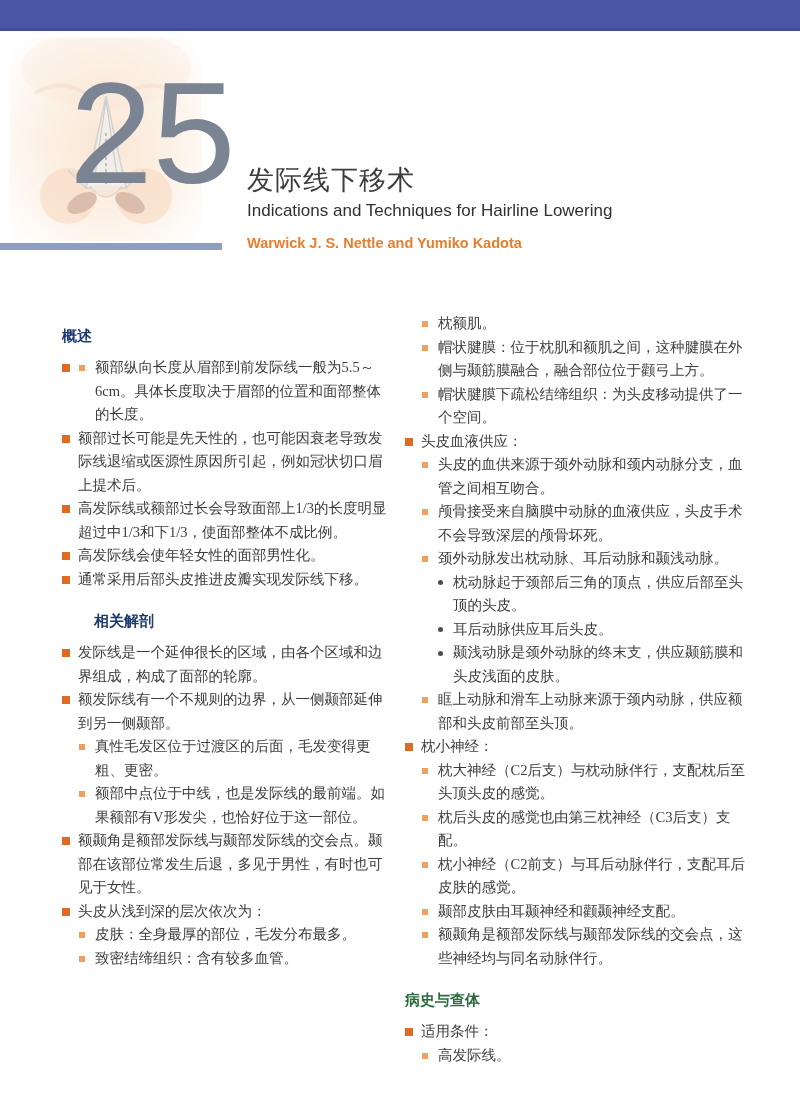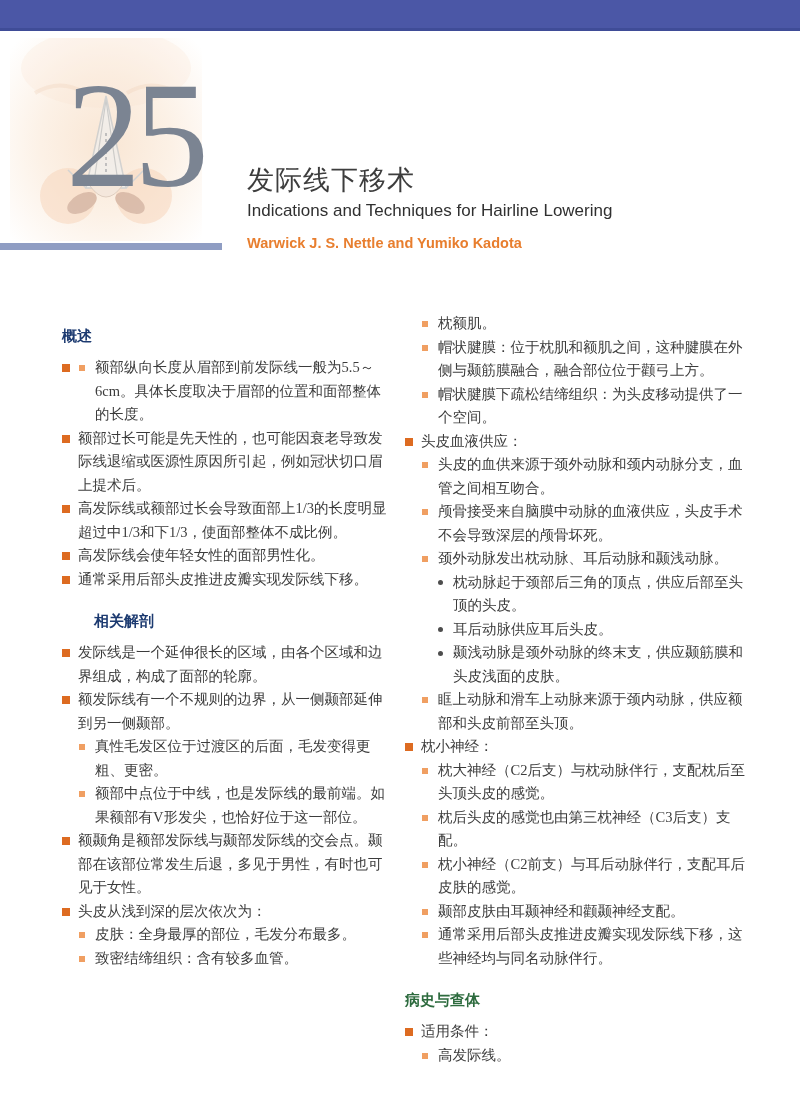--- a/index.html
+++ b/index.html
@@ -16,22 +16,22 @@
     position: absolute; left: 0; top: 0; width: 800px; height: 31px;
     border-bottom: 3px solid #3f4c97;
   }
   .chapter-image {
     position: absolute; left: 10px; top: 38px; width: 192px; height: 203px;
     background: radial-gradient(ellipse at 50% 52%, #f9e6d4 0%, #fcf1e6 48%, #ffffff 95%);
     overflow: hidden;
   }
   .chapter-image svg { width: 100%; height: 100%; opacity: 0.6; }
   .chapter-number {
-    position: absolute; left: 66px; top: 60px; width: 220px;
-    font-family: Liberation Serif, serif;
+    position: absolute; left: 66px; top: 68px; width: 220px;
+    font-family: Liberation Mono, monospace;
     font-size: 150px; line-height: 1.0; letter-spacing: -7px;
     color: #7b8492; z-index: 3;
   }
   .accent-bar {
     position: absolute; left: 0; top: 243px; width: 222px; height: 7px;
   }
   .title-zh {
     position: absolute; left: 247px; top: 162px;
     font-family: "Liberation Sans", "DejaVu Sans", sans-serif;
     font-size: 27px; font-weight: 500; color: #3d3d3d; letter-spacing: 1px;
@@ -133,18 +133,18 @@
       <div class="item lvl2"><span class="bullet b2"></span><span class="itext"><span>颈外动脉发出枕动脉、耳后动脉和颞浅动脉。</span></span></div>
       <div class="item lvl3"><span class="bullet b3"></span><span class="itext"><span>枕动脉起于颈部后三角的顶点，供应后部至头顶的头皮。</span></span></div>
       <div class="item lvl3"><span class="bullet b3"></span><span class="itext"><span>耳后动脉供应耳后头皮。</span></span></div>
       <div class="item lvl3"><span class="bullet b3"></span><span class="itext"><span>颞浅动脉是颈外动脉的终末支，供应颞筋膜和头皮浅面的皮肤。</span></span></div>
       <div class="item lvl2"><span class="bullet b2"></span><span class="itext"><span>眶上动脉和滑车上动脉来源于颈内动脉，供应额部和头皮前部至头顶。</span></span></div>
       <div class="item lvl1"><span class="bullet b1"></span><span class="itext"><span>枕小神经：</span></span></div>
       <div class="item lvl2"><span class="bullet b2"></span><span class="itext"><span>枕大神经（C2后支）与枕动脉伴行，支配枕后至头顶头皮的感觉。</span></span></div>
       <div class="item lvl2"><span class="bullet b2"></span><span class="itext"><span>枕后头皮的感觉也由第三枕神经（C3后支）支配。</span></span></div>
       <div class="item lvl2"><span class="bullet b2"></span><span class="itext"><span>枕小神经（C2前支）与耳后动脉伴行，支配耳后皮肤的感觉。</span></span></div>
       <div class="item lvl2"><span class="bullet b2"></span><span class="itext"><span>颞部皮肤由耳颞神经和颧颞神经支配。</span></span></div>
-      <div class="item lvl2"><span class="bullet b2"></span><span class="itext"><span>通常采用后部头皮推进皮瓣实现发际线下移，这些神经均与同名动脉伴行。</span></span></div>
+      <div class="item lvl2"><span class="bullet b2"></span><span class="itext"><span>额颞角是额部发际线与颞部发际线的交会点，这些神经均与同名动脉伴行。</span></span></div>
       <div class="sec-heading" style="color: rgb(45, 107, 62);">病史与查体</div>
       <div class="item lvl1"><span class="bullet b1"></span><span class="itext"><span>适用条件：</span></span></div>
       <div class="item lvl2"><span class="bullet b2"></span><span class="itext"><span>高发际线。</span></span></div>
     </div>
   </div>
 
 </body></html>

